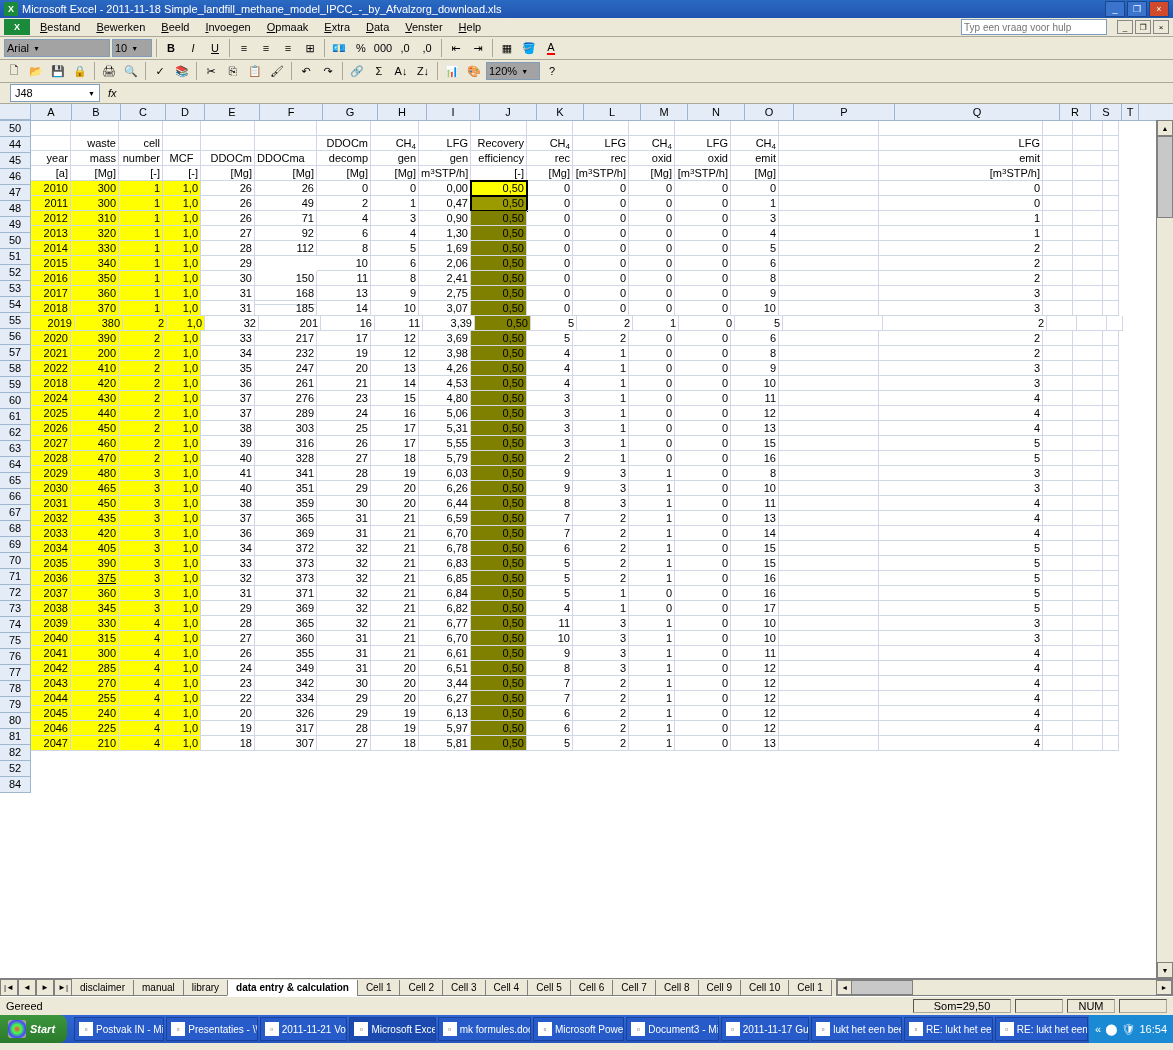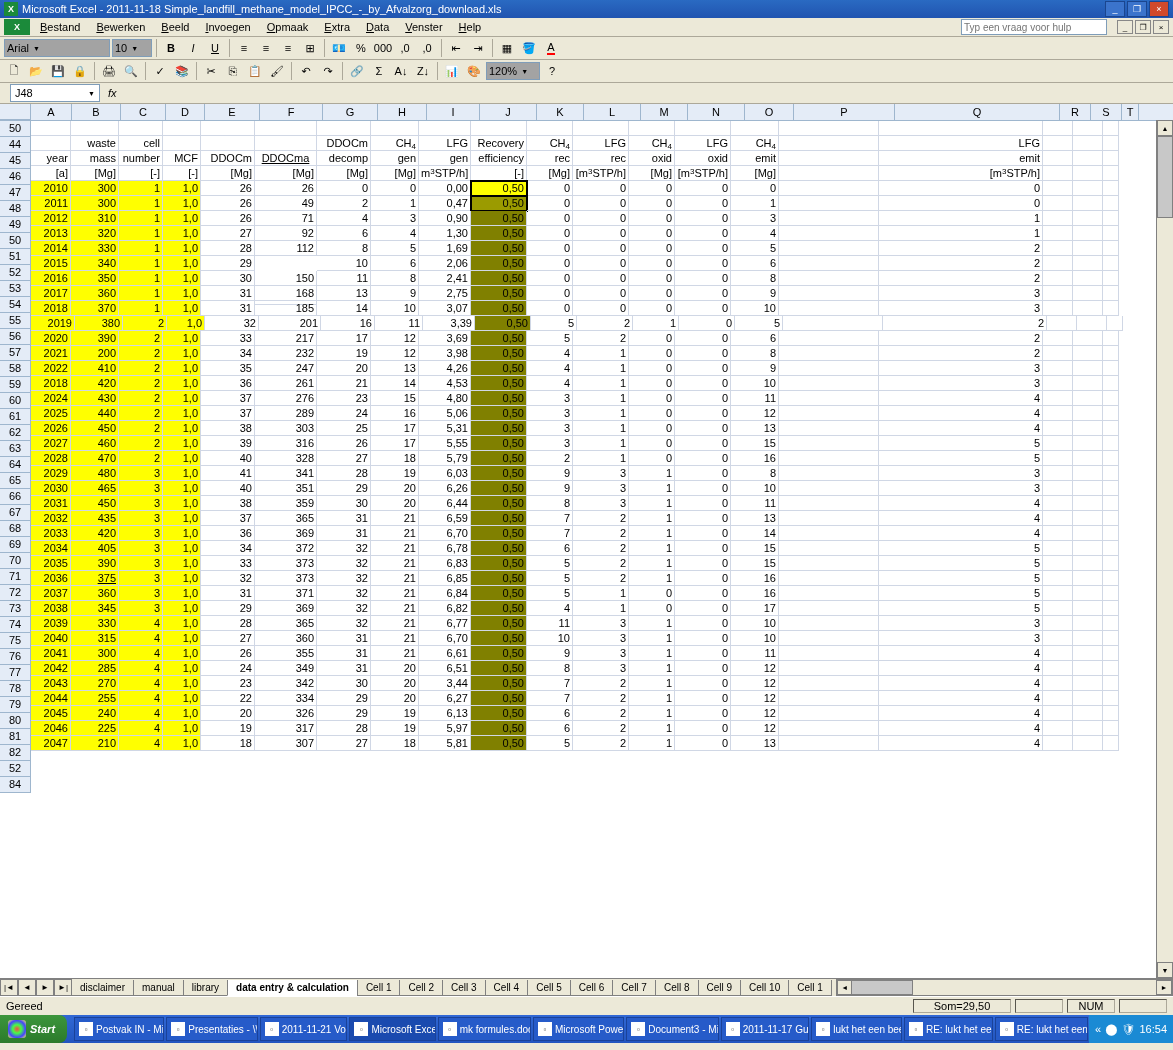--- a/index.html
+++ b/index.html
@@ -280,23 +280,23 @@
           <div class="cell hr" style="width: 100px; text-align: right;"></div>
           <div class="cell hr" style="width: 164px; text-align: right;">LFG</div>
           <div class="cell hr" style="width: 30px; text-align: right;"></div>
           <div class="cell hr" style="width: 30px; text-align: right;"></div>
           <div class="cell hr" style="width: 16px; text-align: right;"></div>
         </div>
         <div class="row">
           <div class="cell hr" style="width: 40px; text-align: right;">year</div>
           <div class="cell hr" style="width: 48px; text-align: right;">mass</div>
           <div class="cell hr" style="width: 44px; text-align: right;">number</div>
-          <div class="cell hr" style="width: 38px; text-align: right;">MCF</div>
+          <div class="cell hr" style="width: 38px; ">MCF</div>
           <div class="cell hr" style="width: 54px; text-align: right;">DDOCm</div>
-          <div class="cell hr" style="width: 62px; text-align: center; text-decoration: underline;">DDOCma</div>
+          <div class="cell hr" style="width: 62px; text-align: left;">DDOCma</div>
           <div class="cell hr" style="width: 54px; text-align: right;">decomp</div>
           <div class="cell hr" style="width: 48px; text-align: right;">gen</div>
           <div class="cell hr" style="width: 52px; text-align: right;">gen</div>
           <div class="cell hr" style="width: 56px; text-align: right;">efficiency</div>
           <div class="cell hr" style="width: 46px; text-align: right;">rec</div>
           <div class="cell hr" style="width: 56px; text-align: right;">rec</div>
           <div class="cell hr" style="width: 46px; text-align: right;">oxid</div>
           <div class="cell hr" style="width: 56px; text-align: right;">oxid</div>
           <div class="cell hr" style="width: 48px; text-align: right;">emit</div>
           <div class="cell hr" style="width: 100px; text-align: right;"></div>

